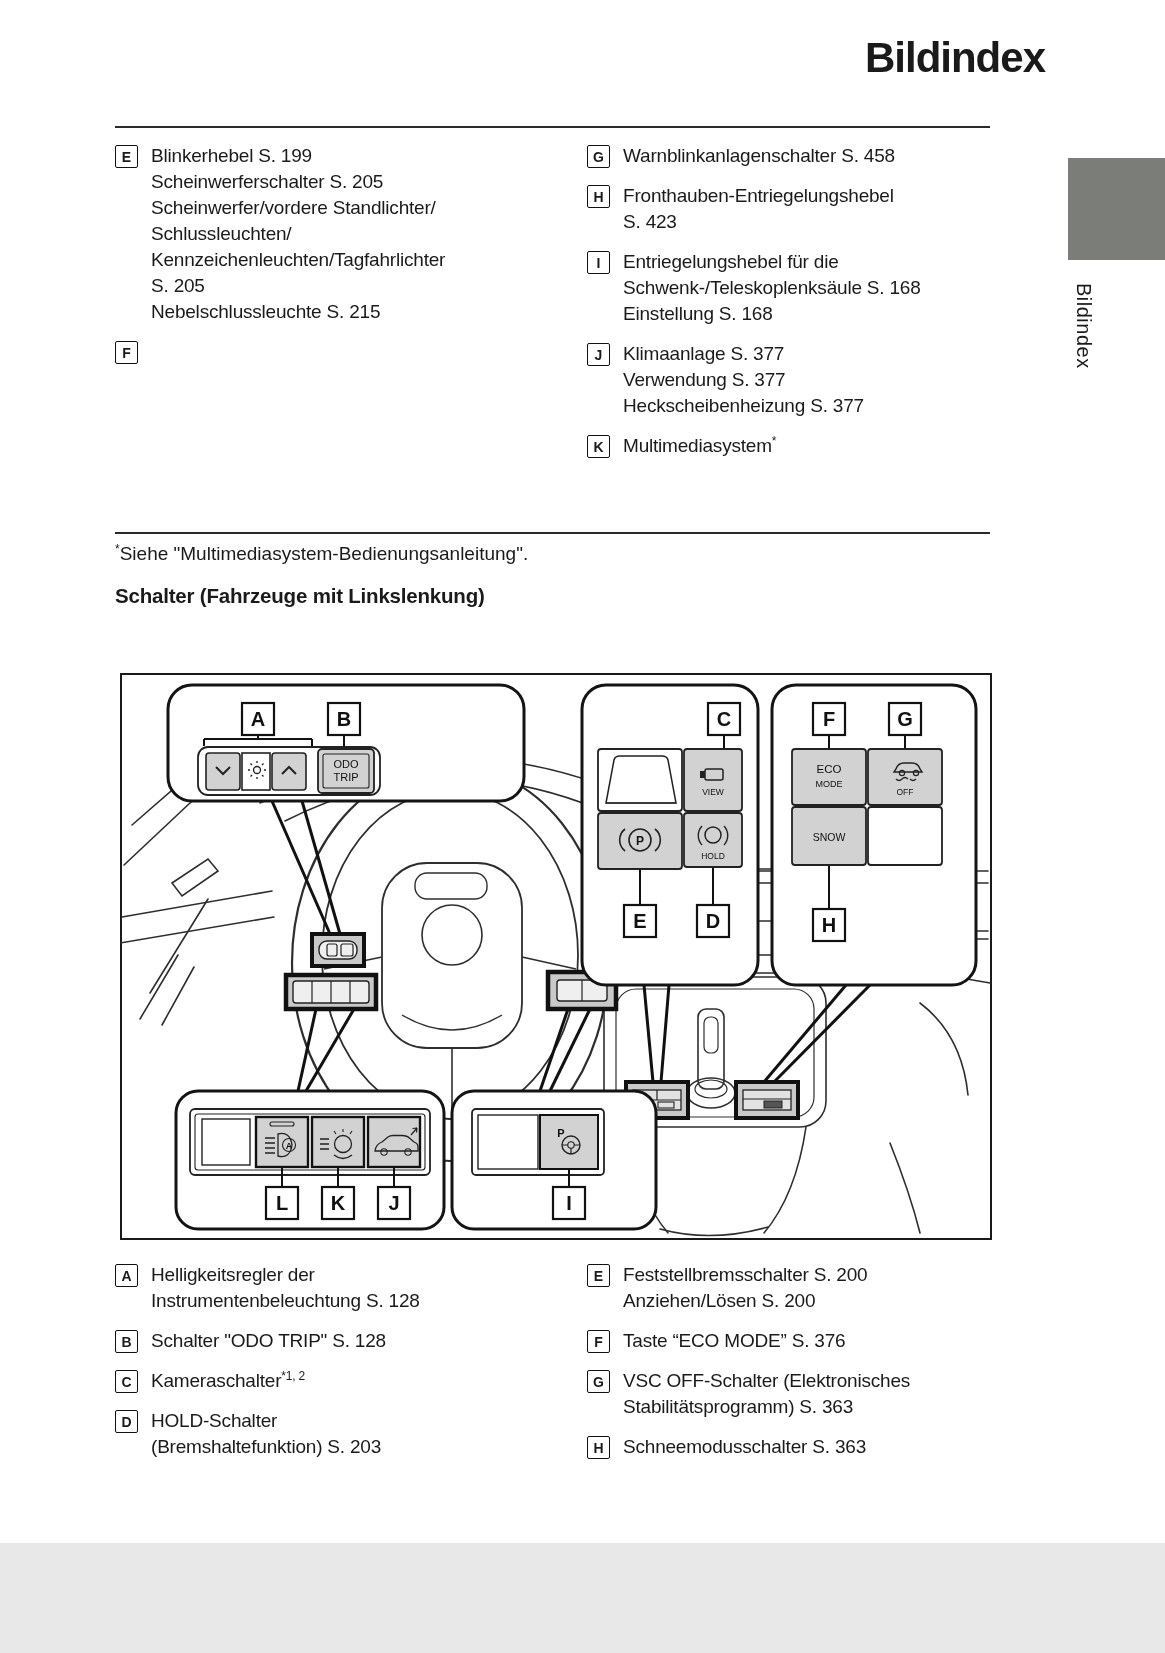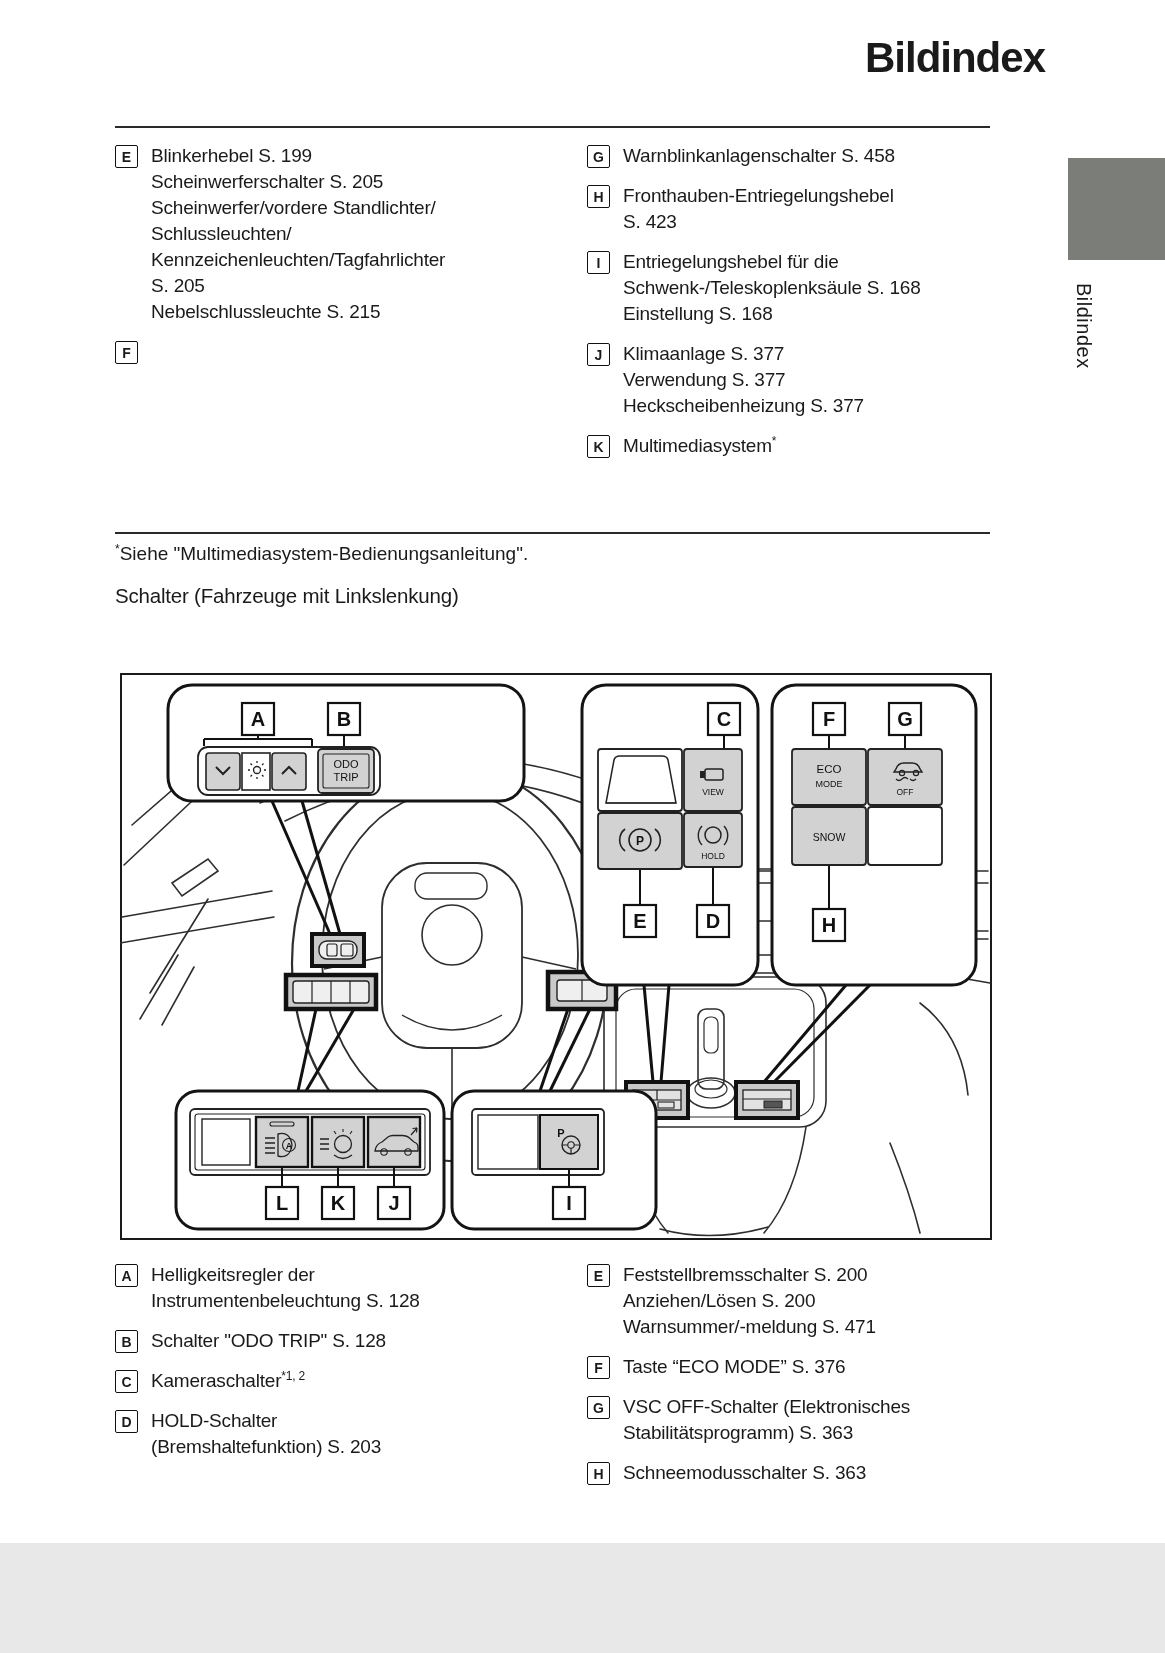--- a/index.html
+++ b/index.html
@@ -30,21 +30,21 @@
   .entry { display:flex; gap:13px; }
   .lbox {
     flex:0 0 auto; width:21px; height:21px; margin-top:2px;
     border:1.7px solid #111; border-radius:2px;
     display:flex; align-items:center; justify-content:center;
     font-size:14px; font-weight:bold; background:#fff;
   }
   .etext { font-size:19px; line-height:26px; letter-spacing:-0.2px; }
   sup { font-size:12px; line-height:0; }
   .footnote { position:absolute; left:115px; top:543px; font-size:19px; }
-  .section-header { position:absolute; left:115px; top:584px; font-size:20.5px; font-weight:normal; letter-spacing:-0.2px; }
+  .section-header { position:absolute; left:115px; top:584px; font-size:20.5px; font-weight:bold; letter-spacing:-0.2px; }
   .diagram { position:absolute; left:120px; top:673px; width:872px; height:567px; }
   .page-number { position:absolute; left:968px; top:1583px; font-size:20px; font-weight:bold; }
   svg { font-family:"Liberation Sans", sans-serif; }
   svg text { fill:#111; }
 </style>
 </head>
 <body>
 
 <div class="page">
 
@@ -393,21 +393,20 @@
           <div>(Bremshaltefunktion) S. 203</div>
         </div>
       </div>
     </div>
   <div class="col col-bot-right">
       <div class="entry">
         <span class="lbox">E</span>
         <div class="etext">
           <div>Feststellbremsschalter S. 200</div>
           <div>Anziehen/Lösen S. 200</div>
-          <div>Warnsummer/-meldung S. 471</div>
         </div>
       </div>
       <div class="entry">
         <span class="lbox">F</span>
         <div class="etext">
           <div>Taste “ECO MODE” S. 376</div>
         </div>
       </div>
       <div class="entry">
         <span class="lbox">G</span>

